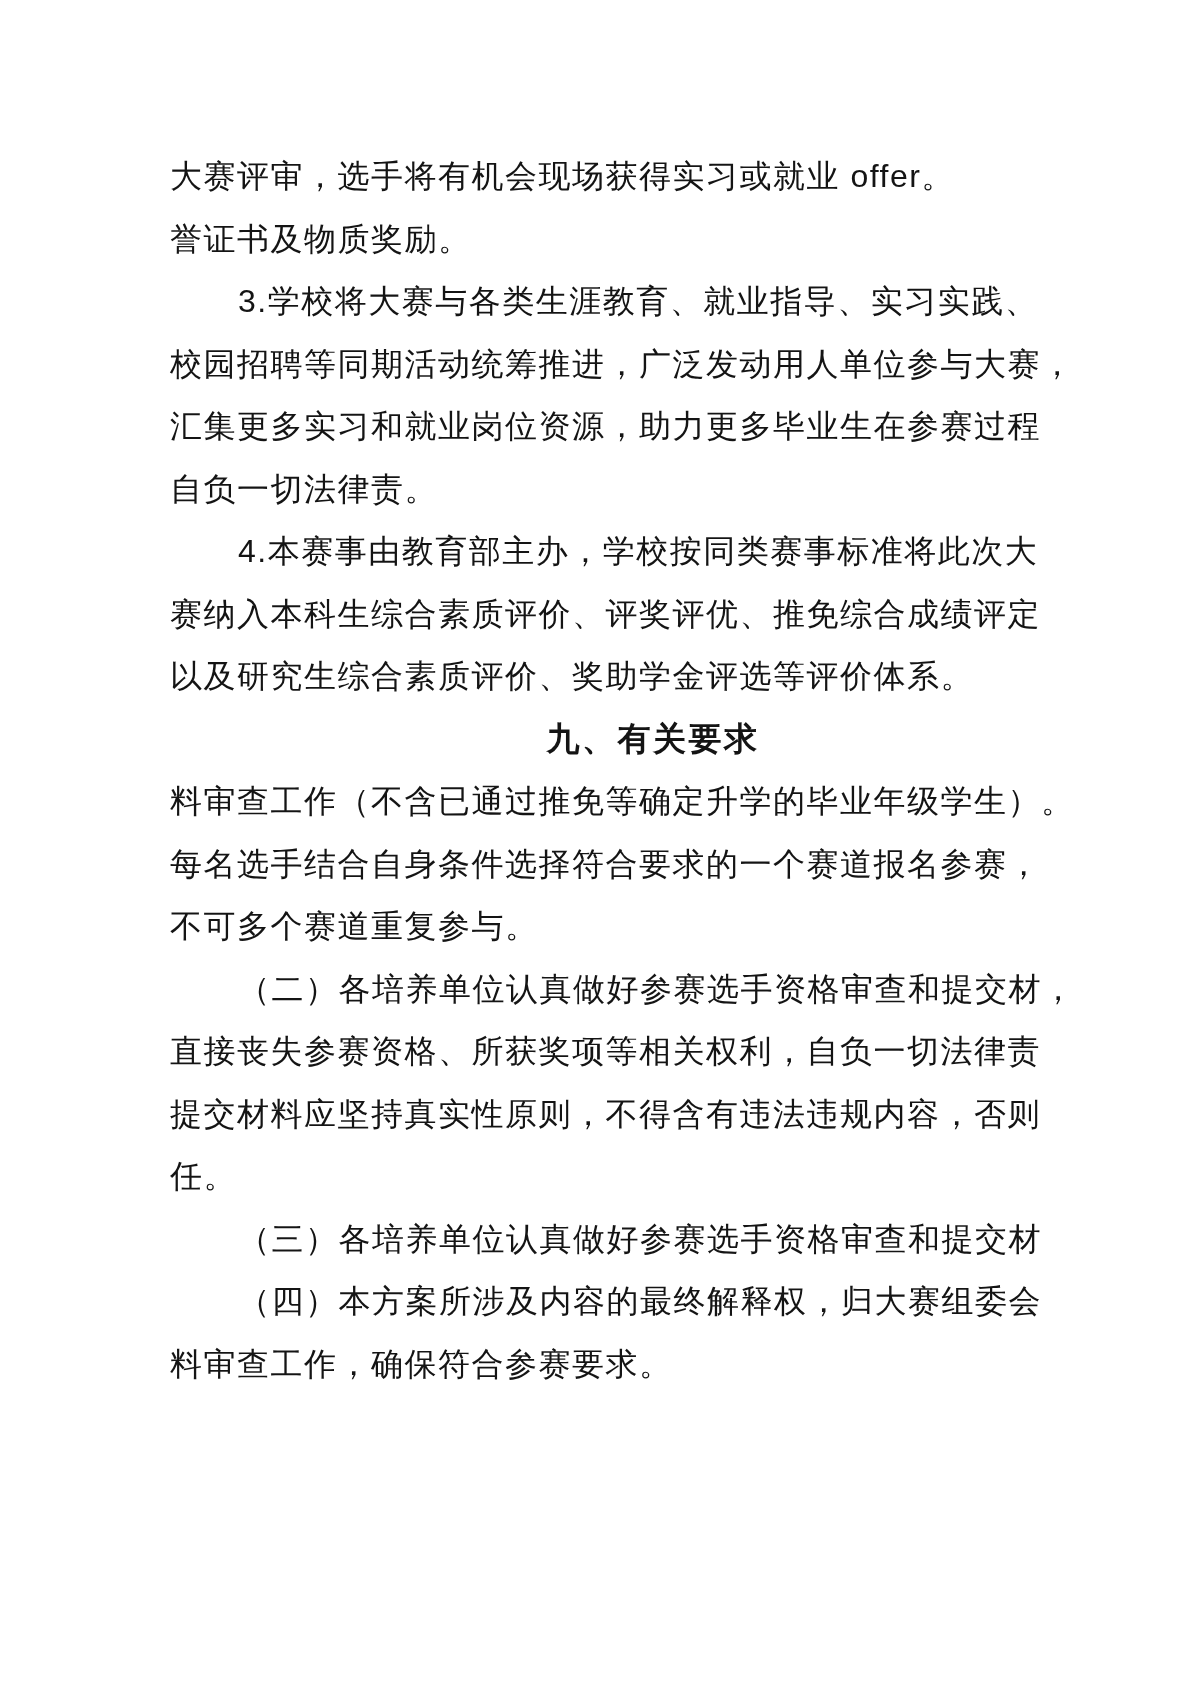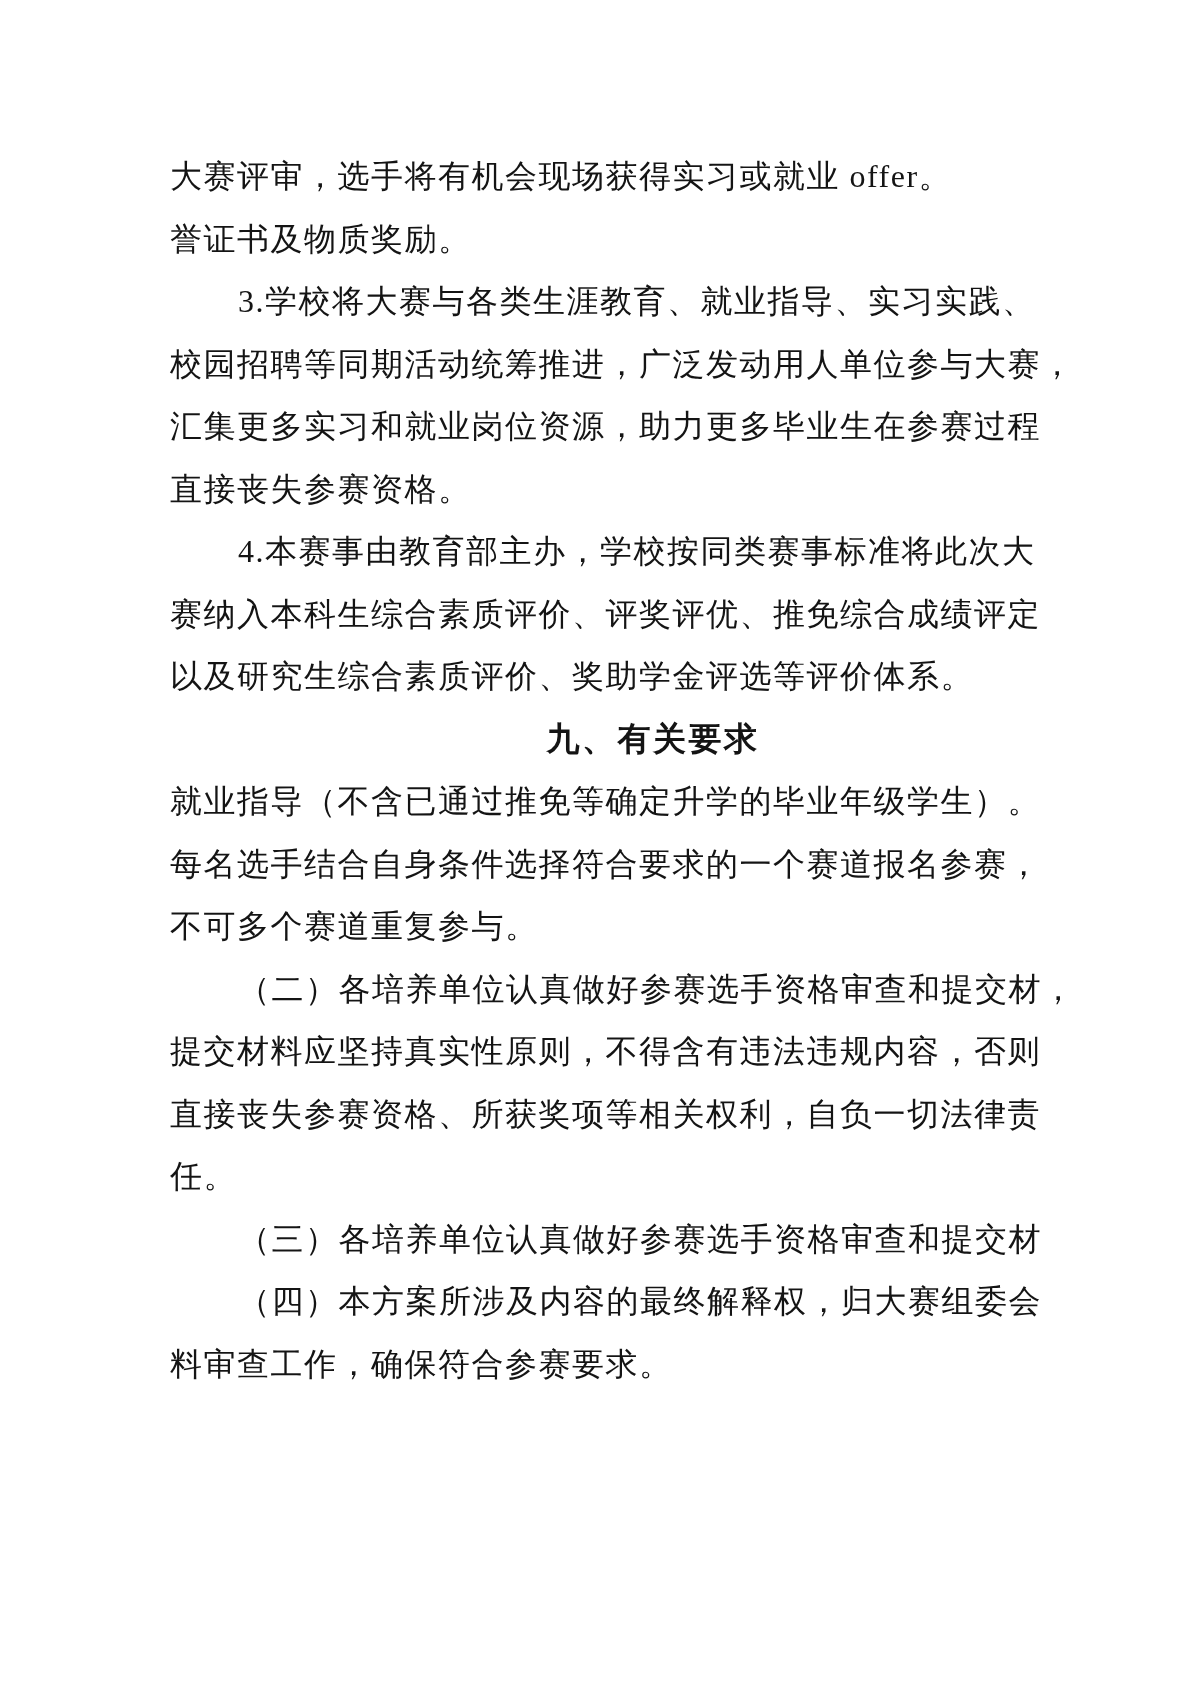--- a/index.html
+++ b/index.html
@@ -14,21 +14,21 @@
     background: var(--page-bg, #ffffff);
     overflow: hidden;
   }
   .doc {
     position: absolute;
     left: 170px;
     top: 145px;
     width: 900px;
   }
   .line {
-    font-family: Liberation Serif, serif;
+    font-family: Liberation Sans, sans-serif;
     font-size: 32px;
     line-height: 62.5px;
     height: 62.5px;
     letter-spacing: 1.5px;
     color: var(--text-color, #141414);
     white-space: nowrap;
   }
   .indent {
     text-indent: 68px;
   }
@@ -44,29 +44,29 @@
 </head>
 <body>
 
 <div class="page">
   <div class="doc">
     <div class="line">大赛评审，选手将有机会现场获得实习或就业 offer。</div>
     <div class="line">誉证书及物质奖励。</div>
     <div class="line indent">3.学校将大赛与各类生涯教育、就业指导、实习实践、</div>
     <div class="line">校园招聘等同期活动统筹推进，广泛发动用人单位参与大赛，</div>
     <div class="line">汇集更多实习和就业岗位资源，助力更多毕业生在参赛过程</div>
-    <div class="line">直接丧失参赛资格。</div>
+    <div class="line">自负一切法律责。</div>
     <div class="line indent">4.本赛事由教育部主办，学校按同类赛事标准将此次大</div>
     <div class="line">赛纳入本科生综合素质评价、评奖评优、推免综合成绩评定</div>
     <div class="line">以及研究生综合素质评价、奖助学金评选等评价体系。</div>
     <div class="line heading">九、有关要求</div>
-    <div class="line">就业指导（不含已通过推免等确定升学的毕业年级学生）。</div>
+    <div class="line">料审查工作（不含已通过推免等确定升学的毕业年级学生）。</div>
     <div class="line">每名选手结合自身条件选择符合要求的一个赛道报名参赛，</div>
     <div class="line">不可多个赛道重复参与。</div>
     <div class="line indent">（二）各培养单位认真做好参赛选手资格审查和提交材，</div>
+    <div class="line">直接丧失参赛资格、所获奖项等相关权利，自负一切法律责</div>
     <div class="line">提交材料应坚持真实性原则，不得含有违法违规内容，否则</div>
-    <div class="line">直接丧失参赛资格、所获奖项等相关权利，自负一切法律责</div>
     <div class="line">任。</div>
     <div class="line indent">（三）各培养单位认真做好参赛选手资格审查和提交材</div>
     <div class="line indent">（四）本方案所涉及内容的最终解释权，归大赛组委会</div>
     <div class="line">料审查工作，确保符合参赛要求。</div>
   </div>
 </div>
 
 </body></html>

